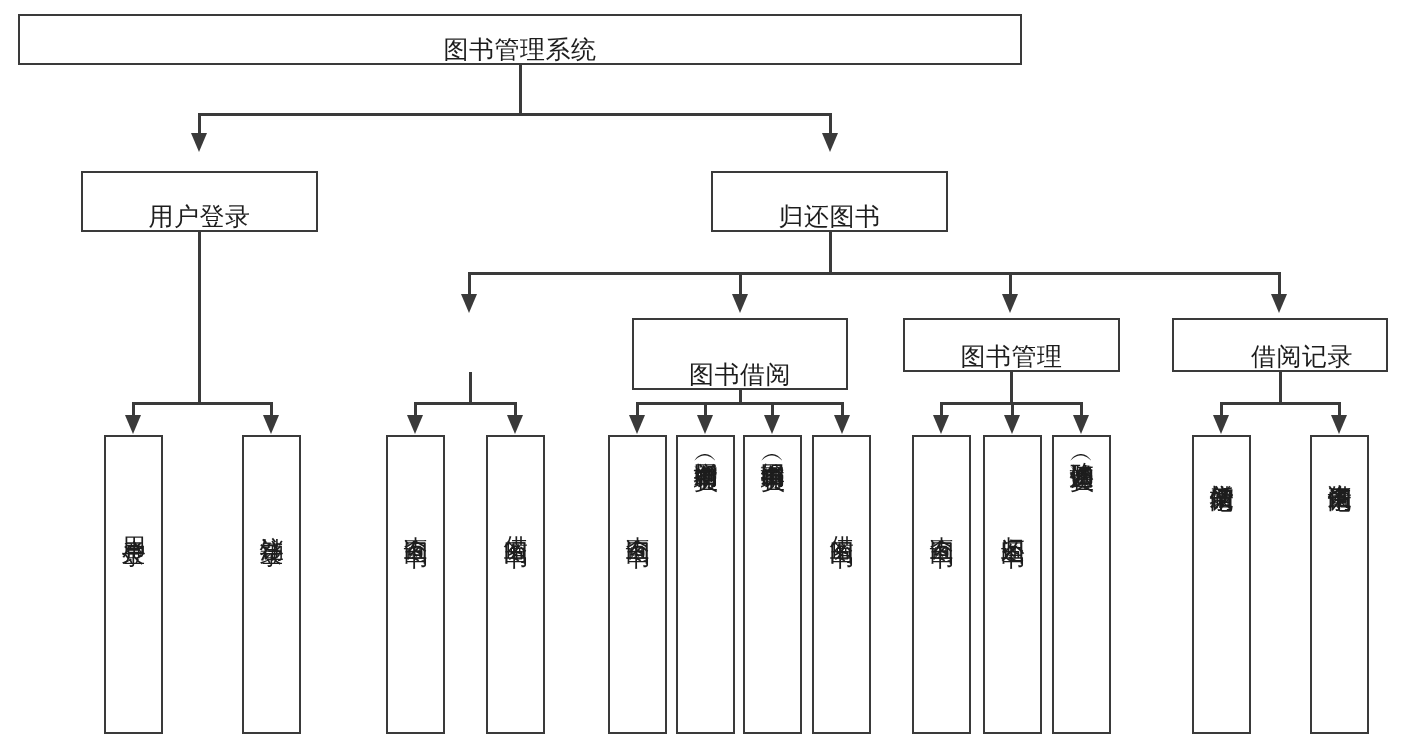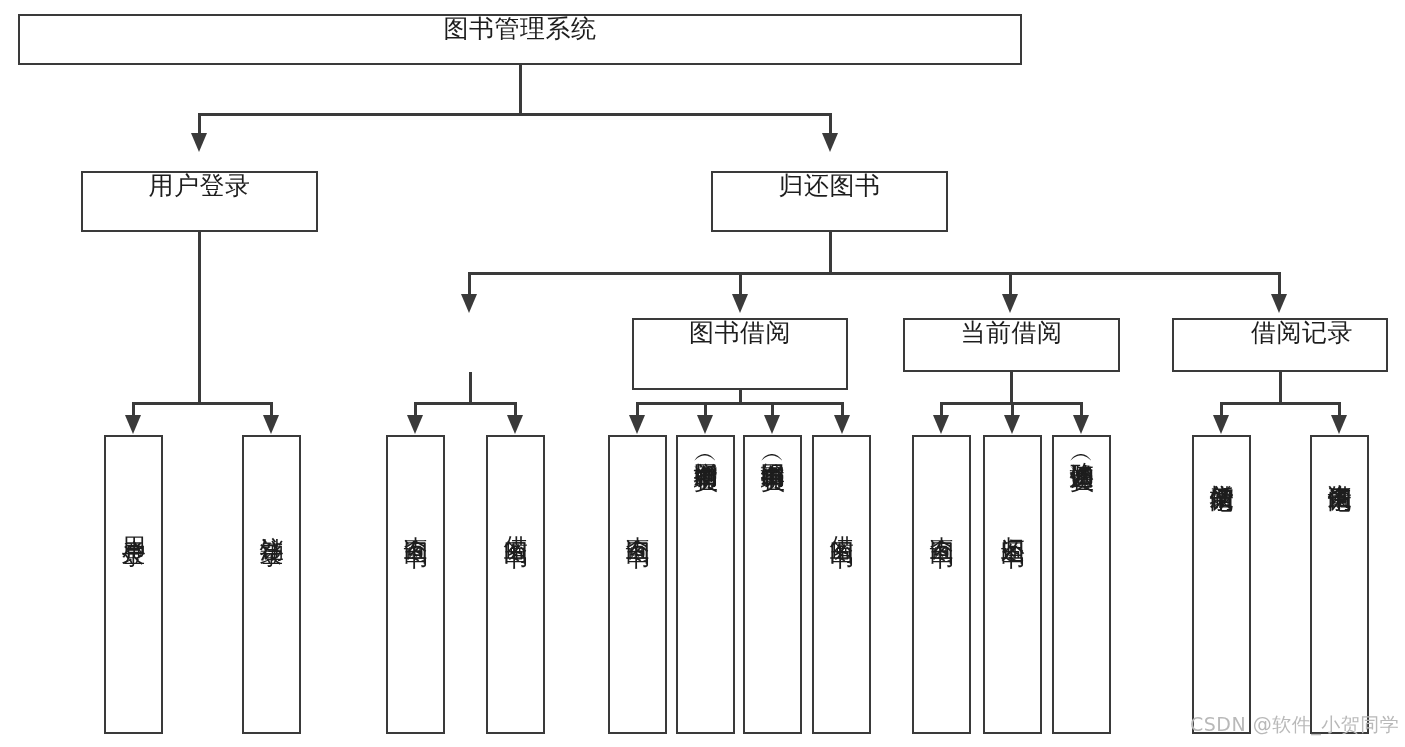--- a/index.html
+++ b/index.html
@@ -16,21 +16,21 @@
     height: 747px;
     background: #ffffff;
     overflow: hidden;
   }
   .node {
     position: absolute;
     box-sizing: border-box;
     border: 2.5px solid #3a3a3a;
     background: #ffffff;
     display: flex;
-    align-items: flex-start;
+    align-items: flex-end;
     justify-content: center;
     color: #1d1d1d;
   }
   .node .label {
     display: block;
     text-align: center;
     line-height: 1.05;
     letter-spacing: 0.5px;
   }
   
@@ -157,21 +157,21 @@
     <span class="label">用户登录</span>
   </div>
   <div class="node h" style="left:711px; top:171px; width:237px; height:61px;">
     <span class="label">归还图书</span>
   </div>
 
   <div class="node h" style="left:632px; top:318px; width:216px; height:72px;">
     <span class="label">图书借阅</span>
   </div>
   <div class="node h" style="left:903px; top:318px; width:217px; height:54px;">
-    <span class="label">当前借阅</span>
+    <span class="label">图书管理</span>
   </div>
   <div class="node h" style="left:1172px; top:318px; width:216px; height:54px;padding-left:44px;">
     <span class="label">借阅记录</span>
   </div>
 
   <div class="node v" style="left:104px; top:435px; width:59px; height:299px; padding-top:80px;">
     <span class="label">用户登录</span>
   </div>
   <div class="node v" style="left:242px; top:435px; width:59px; height:299px; padding-top:80px;">
     <span class="label">注销登录</span>
@@ -203,15 +203,14 @@
   <div class="node v tall" style="left:1052px; top:435px; width:59px; height:299px; padding-top:6px;">
     <span class="label">确认归还（管理员）</span>
   </div>
   <div class="node v tall" style="left:1192px; top:435px; width:59px; height:299px; padding-top:28px;">
     <span class="label">新增借阅记录</span>
   </div>
   <div class="node v tall" style="left:1310px; top:435px; width:59px; height:299px; padding-top:28px;">
     <span class="label">查询借阅记录</span>
   </div>
 
-  <div class="watermark" style="left:1190px; top:712px;">CSDN @软件_小贺同学</div>
 
 </div>
 
 </body></html>

